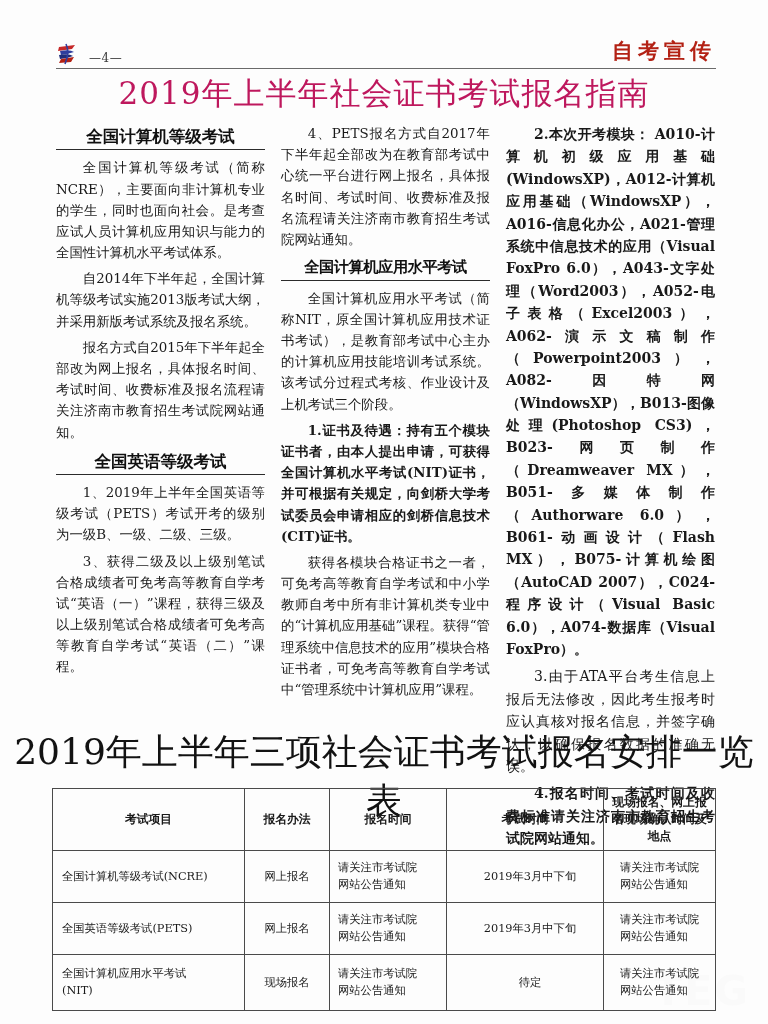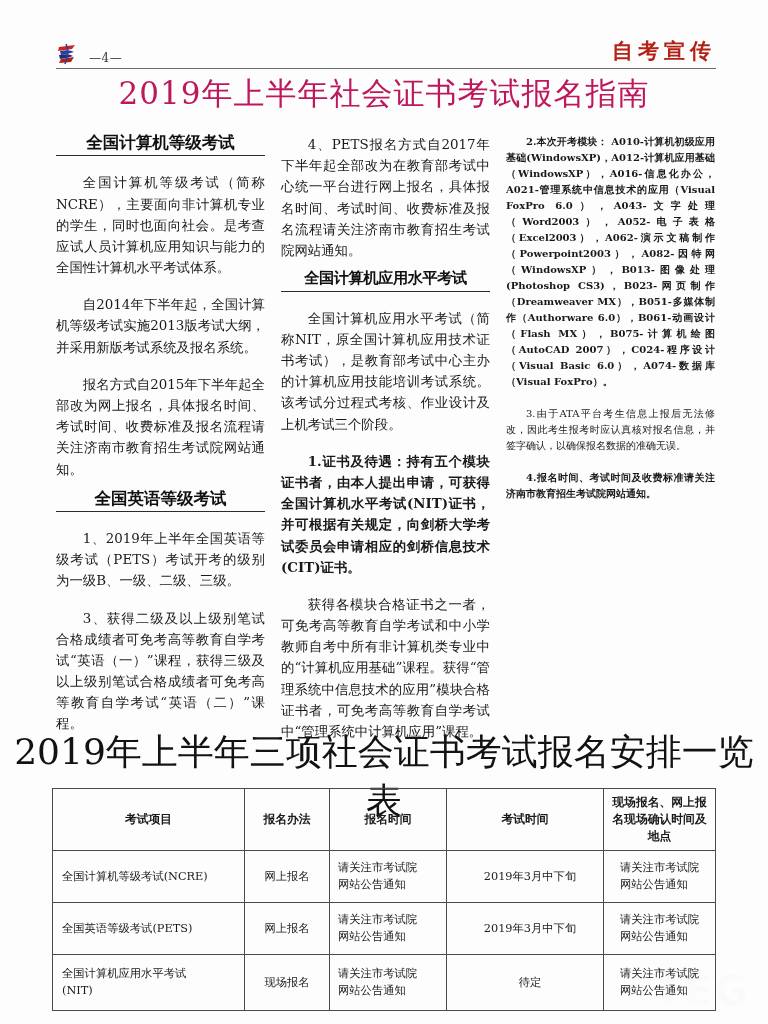--- a/index.html
+++ b/index.html
@@ -101,41 +101,41 @@
     gap: 16px;
   }
   .col { width: 209px; }
 
   .sec-head {
     text-align: center;
     font-family: "DejaVu Sans", "Liberation Sans", sans-serif;
     font-weight: bold;
     font-size: 16.5px;
     letter-spacing: 0px;
-    margin: 14px 0 7px 0;
+    margin: 8px 0 7px 0;
     padding-bottom: 2px;
     border-bottom: 1.6px solid #2b2b2b;
     display: block;
     color: #101010;
     line-height: 1.3;
     white-space: nowrap;
   }
   .col-2 .sec-head { font-size: 15.2px; letter-spacing: -0.4px; }
 
   p.para {
-    margin: 16px 0 1px 0;
+    margin: 5px 0 1px 0;
     font-size: 13.4px;
     line-height: 1.58;
     text-align: justify;
     text-justify: inter-ideograph;
     text-indent: 2em;
     color: #191919;
     font-family: "DejaVu Serif", "Liberation Serif", serif;
   }
-  .col-3 p.para { font-size: 10px; line-height: 1.6; }
+  .col-3 p.para { font-size: 14px; line-height: 1.6; }
   p.para.bold-lead { font-weight: bold; }
 
   
   .table-title {
     position: absolute;
     left: 0; right: 0;
     top: 728px;
     text-align: center;
     font-size: 36px;
     letter-spacing: 0px;

